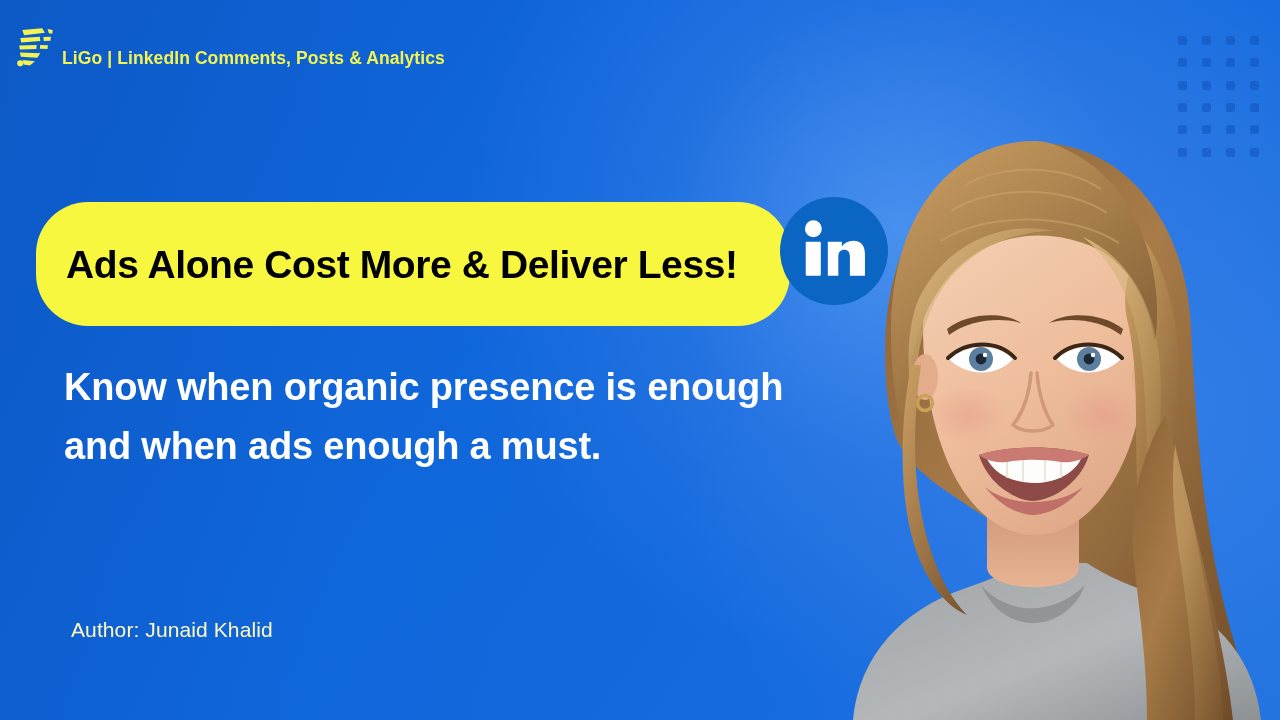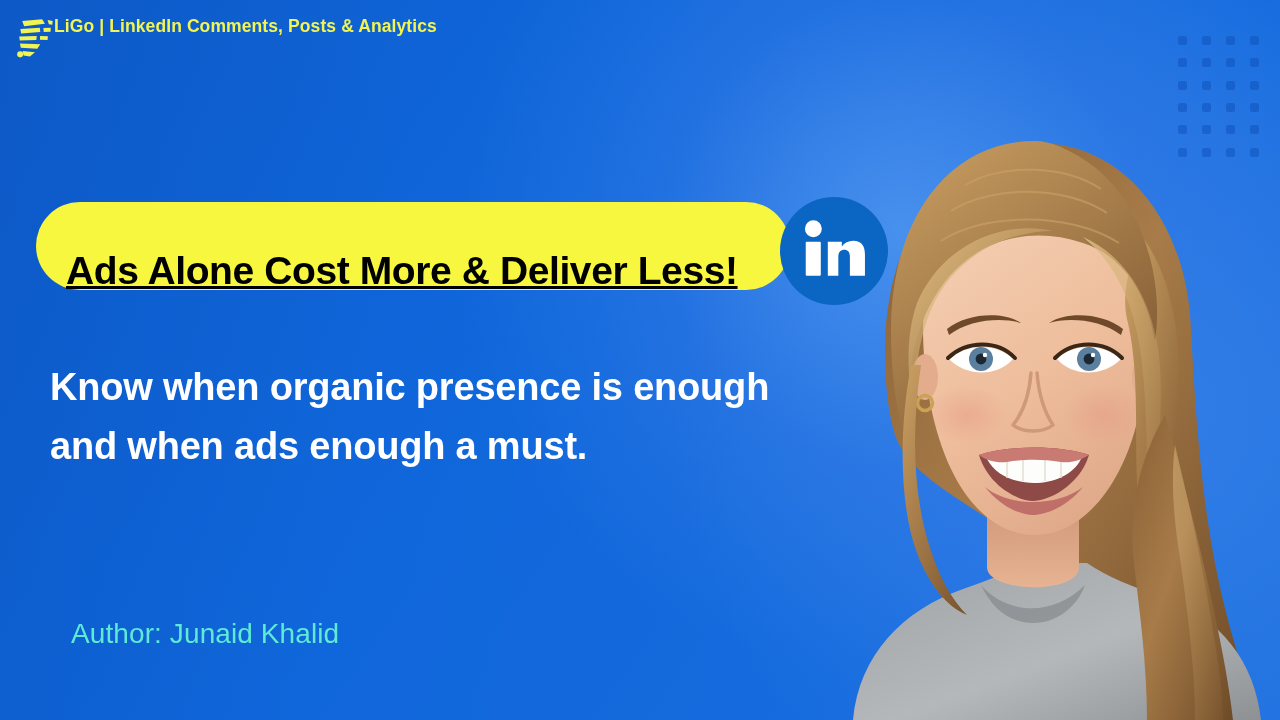--- a/index.html
+++ b/index.html
@@ -45,23 +45,23 @@
   .dot-grid span {
     width:9px; height:9px;
     border-radius:2.5px;
     background:rgba(10,72,176,0.55);
     justify-self:start; align-self:start;
   }
 
   
   .header {
     position:absolute;
-    left:16px; top:18px;
-    display:flex; align-items:flex-start;
-    gap:0;
+    left:16px; top:27px;
+    display:flex; align-items:flex-end;
+    gap:8px;
     z-index:8;
   }
   .brand-logo { width:38px; height:40px; display:block; }
   .brand-title {
     color:#f2f451;
     font-size:17.5px;
     font-weight:bold;
     letter-spacing:.1px;
     white-space:nowrap;
     line-height:1;
@@ -74,28 +74,27 @@
     width:560px; height:605px;
     z-index:3;
     overflow:hidden;
   }
   .person svg { display:block; width:100%; height:100%; }
 
   
   .headline-pill {
     position:absolute;
     left:36px; top:202px;
-    height:88px;
+    height:124px;
     min-width:754px;
     background:#f6f73e;
     border-radius:52px;
-    display:flex; align-items:flex-end;
+    display:flex; align-items:center;
     padding:0 34px 0 30px;
     z-index:5;
-    text-decoration:underline;
   }
   .headline-text {
     color:#000000;
     font-size:39px;
     font-weight:bold;
     letter-spacing:-0.4px;
     white-space:nowrap;
     line-height:1;
   }
 
@@ -107,39 +106,39 @@
     border-radius:50%;
     background:#0b66c3;
     z-index:6;
     display:flex; align-items:center; justify-content:center;
   }
   .li-badge svg { width:66px; height:66px; display:block; }
 
   
   .subtitle {
     position:absolute;
-    left:50px; top:358px;
+    left:64px; top:358px;
     width:800px;
     z-index:5;
   }
   .subtitle-line {
     color:#ffffff;
     font-size:38px;
     font-weight:bold;
     line-height:59px;
     letter-spacing:-0.2px;
     white-space:nowrap;
   }
 
   
   .author {
     position:absolute;
     left:71px; top:618px;
-    color:#5eead4;
-    font-size:28px;
+    color:#fef9c3;
+    font-size:21px;
     font-weight:normal;
     letter-spacing:.1px;
     z-index:5;
   }
 </style>
 </head>
 <body>
 
 <div class="banner">
 

